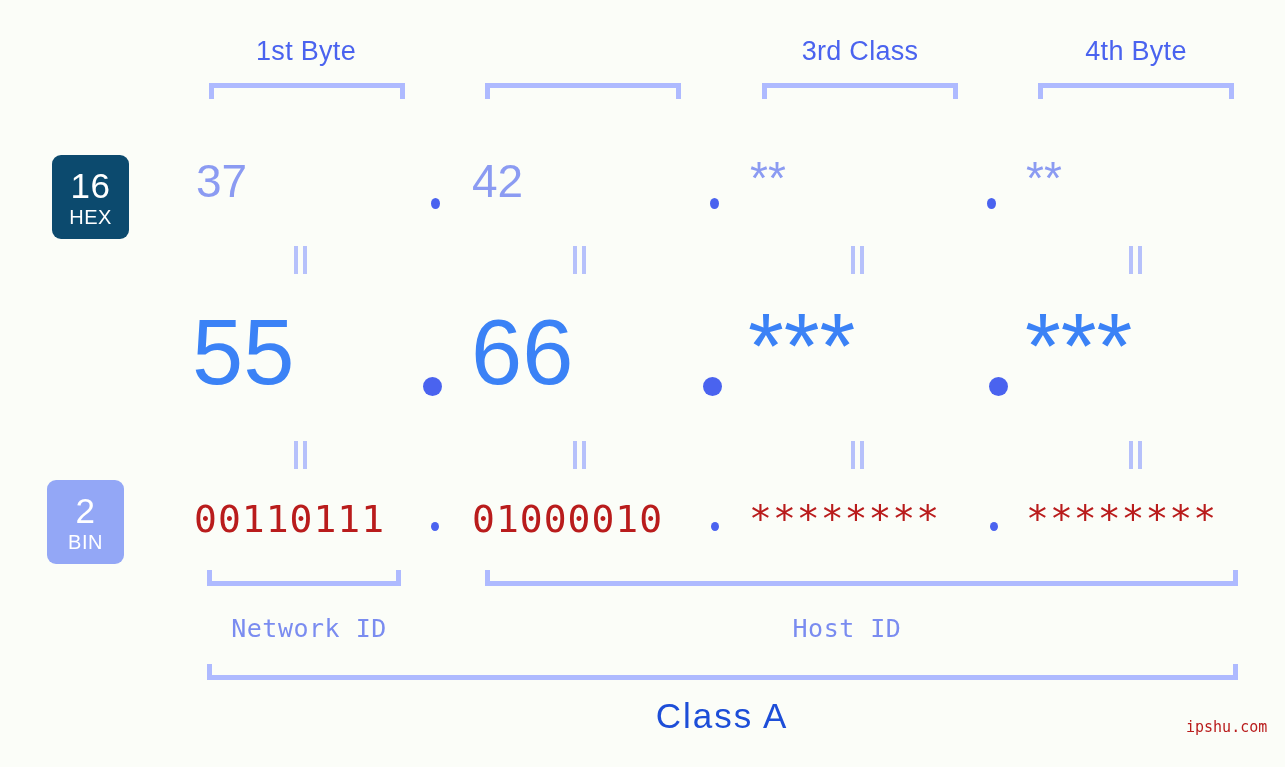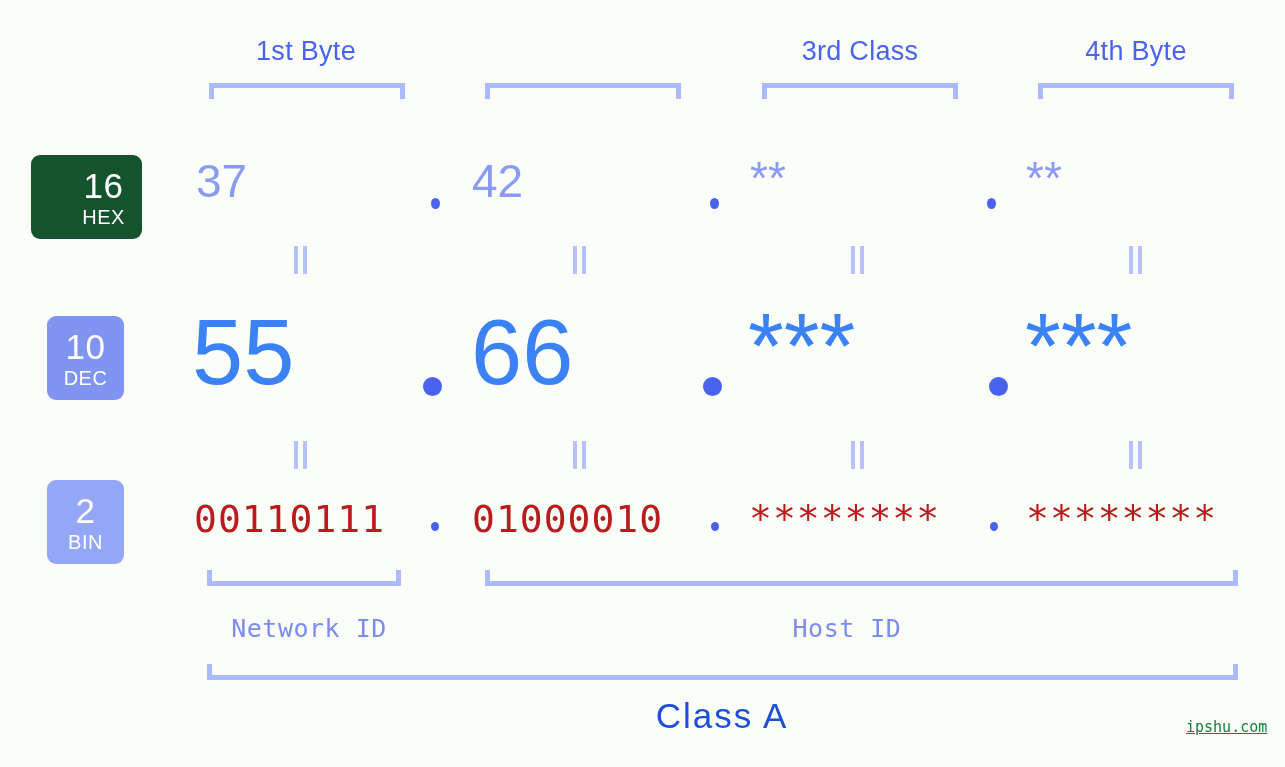--- a/index.html
+++ b/index.html
@@ -140,48 +140,43 @@
     position: absolute;
     color: #1d4ed8;
     font-size: 35px;
     font-family: Liberation Sans, sans-serif;
     text-align: center;
     white-space: nowrap;
     letter-spacing: 2px;
   }
   .watermark {
     position: absolute;
-    color: #15803d;
+    color: #b91c1c;
     font-size: 15px;
     font-family: "DejaVu Sans Mono", monospace;
     white-space: nowrap;
-    text-decoration: underline;
   }
 </style>
 </head>
 <body>
 
 <div class="stage">
 
   <div class="byte-header" style="left:206px; top:36px; width:200px;">1st Byte</div>
   <div class="byte-header" style="left:760px; top:36px; width:200px;">3rd Class</div>
   <div class="byte-header" style="left:1036px; top:36px; width:200px;">4th Byte</div>
 
   <div class="bracket down" style="left:209px; top:83px; width:196px; height:16px;"></div>
   <div class="bracket down" style="left:485px; top:83px; width:196px; height:16px;"></div>
   <div class="bracket down" style="left:762px; top:83px; width:196px; height:16px;"></div>
   <div class="bracket down" style="left:1038px; top:83px; width:196px; height:16px;"></div>
 
-  <div class="badge" style="left:31px; top:155px; background:#14532d;padding-left:34px;">
+  <div class="badge" style="left:52px; top:155px; background:#0c4a6e;">
     <span class="num">16</span>
     <span class="lbl">HEX</span>
-  </div>
-  <div class="badge" style="left:47px; top:316px; background:#8094f2;">
-    <span class="num">10</span>
-    <span class="lbl">DEC</span>
   </div>
   <div class="badge" style="left:47px; top:480px; background:#93a7f6;">
     <span class="num">2</span>
     <span class="lbl">BIN</span>
   </div>
 
   <div class="hexrow">
     <div class="cell" style="left:196px; top:158px; width:216px;">37</div>
     <div class="cell" style="left:472px; top:158px; width:216px;">42</div>
     <div class="cell" style="left:750px; top:155px; width:216px;">**</div>

